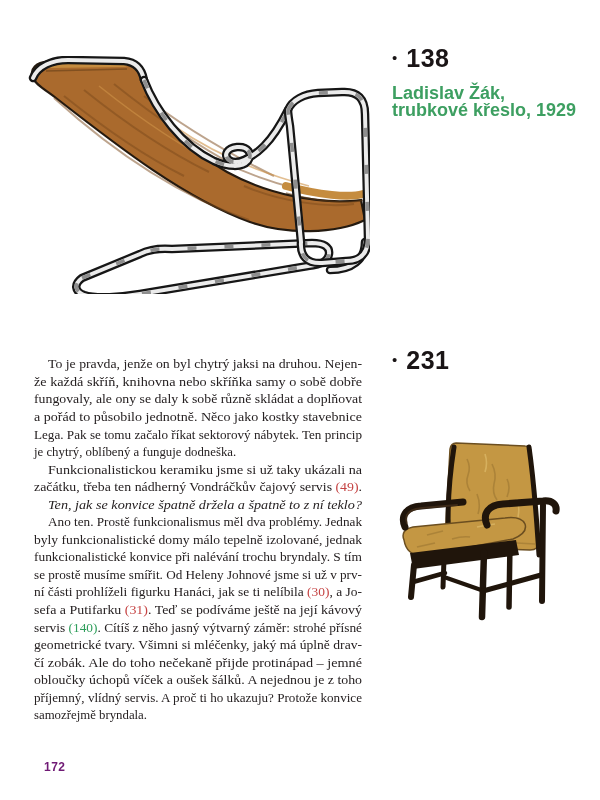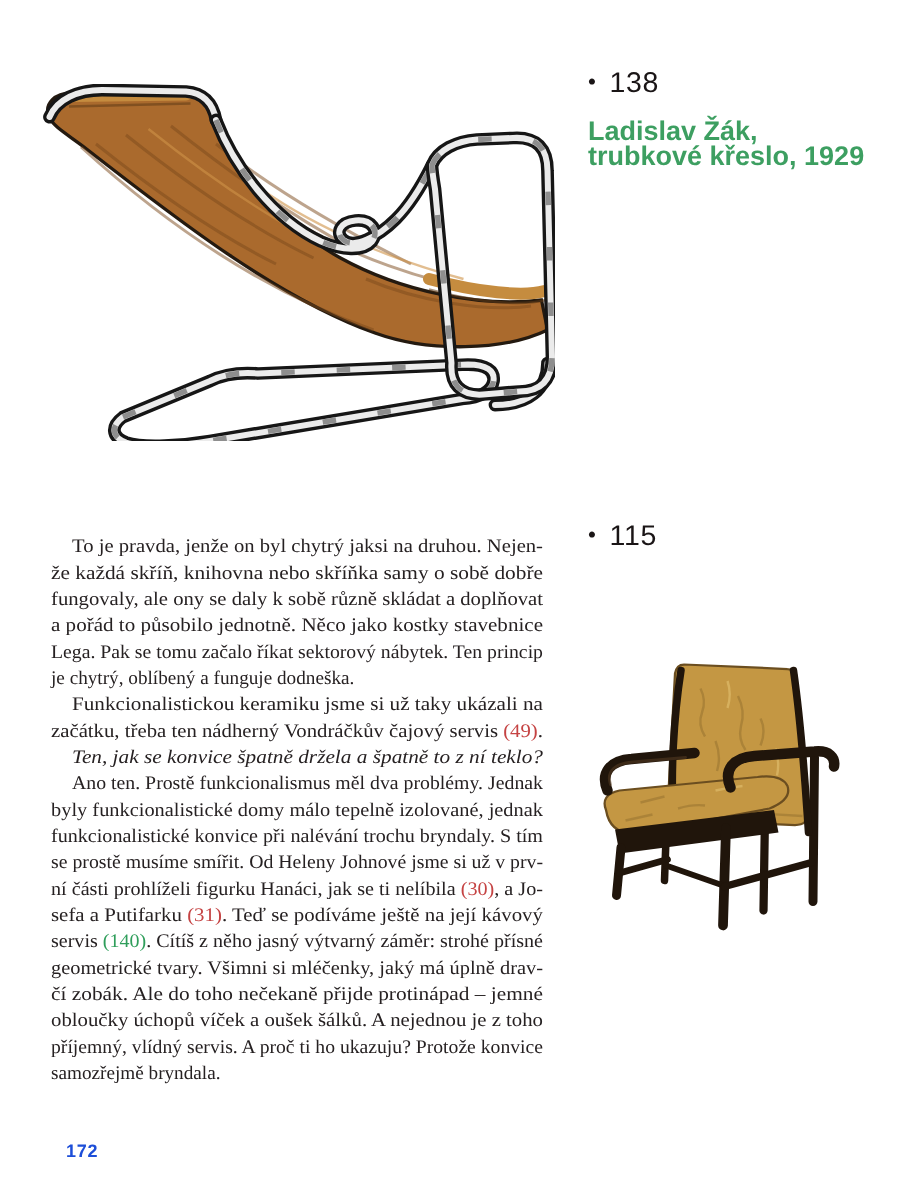--- a/index.html
+++ b/index.html
@@ -5,30 +5,30 @@
   html,body{margin:0;padding:0;background:#888;}
   #book-page{
     position:relative; width:600px; height:800px; margin:0 auto;
     background:var(--bg,#ffffff); overflow:hidden;
     font-family:"Liberation Sans", sans-serif;
   }
   
   .fig-caption{position:absolute;}
   .fig-num-row{display:flex; align-items:center; gap:9px; color:#1a1516;}
   .fig-bullet{font-size:15px; line-height:1; transform:translateY(-1px);}
-  .fig-num{font-weight:normal; font-size:19px; letter-spacing:.5px; line-height:1;}
+  .fig-num{font-weight:bold; font-size:25px; letter-spacing:.5px; line-height:1;}
   .fig-green{margin-top:14px; color:var(--caption-green,#3d9f61);
     font-size:18px; font-weight:bold; line-height:17px;}
   
   #body-text{position:absolute; left:34px; top:349px; overflow:visible;}
   #body-text text{font-family:"Liberation Serif", serif; font-size:12.8px;
     fill:var(--text-color,#262122);}
   
   .page-num{position:absolute; left:44px; top:760px; font-weight:bold;
-    font-size:12px; letter-spacing:.5px; color:#1d4ed8;}
+    font-size:12px; letter-spacing:.5px; color:#701a75;}
   
   .illu{position:absolute;}
   .tube-dark{stroke:#161616; stroke-width:8.5; fill:none; stroke-linecap:round; stroke-linejoin:round;}
   .tube-light{stroke:#ebebeb; stroke-width:4; fill:none; stroke-linecap:round; stroke-linejoin:round;}
   .tube-refl{stroke:#777; stroke-width:3.6; fill:none; stroke-dasharray:9 28; stroke-linecap:butt; opacity:.8;}
   .sling-fill{fill:var(--sling-brown,#aa6a2d); stroke:#241a10; stroke-width:2.2;}
   .streak-d{stroke:#7c4a1b; stroke-width:2; fill:none; opacity:.5;}
   .streak-l{stroke:#cf9347; stroke-width:1.6; fill:none; opacity:.6;}
   .hem{stroke:#c58c3f; stroke-width:8; fill:none; stroke-linecap:round;}
   .hem-line{stroke:#5f3b16; stroke-width:1.6; fill:none; opacity:.55;}
@@ -96,21 +96,21 @@
     </div>
     <div class="fig-green">
       <div>Ladislav Žák,</div>
       <div>trubkové křeslo, 1929</div>
     </div>
   </div>
 
   <div class="fig-caption" style="left:392px; top:348px;">
     <div class="fig-num-row">
       <span class="fig-bullet">•</span>
-      <span class="fig-num">115</span>
+      <span class="fig-num">231</span>
     </div>
   </div>
 
   <svg class="illu" style="left:397px; top:439px;" width="178" height="182" viewBox="0 0 178 182">
     <g>
       <path class="wood" stroke-width="6" d="M 146,66 L 145,162"></path>
       <path class="wood" stroke-width="5.5" d="M 113,104 L 112,168"></path>
       <path class="wood" stroke-width="5" d="M 47,120 L 46,148"></path>
     </g>
     <g>

